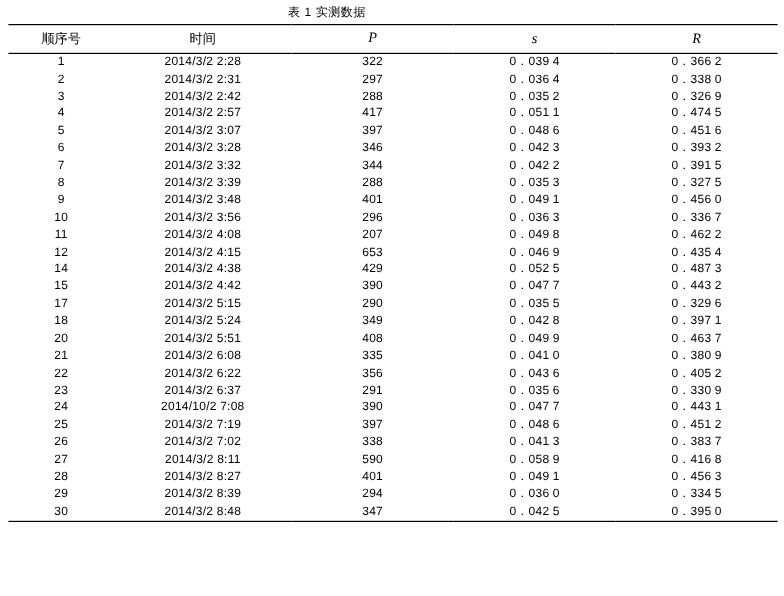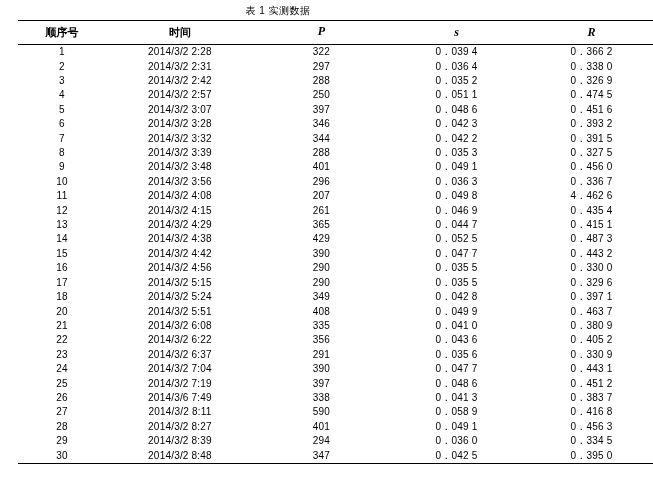--- a/index.html
+++ b/index.html
@@ -12,38 +12,38 @@
     height: 497px;
     font-family: "Liberation Serif", serif;
     color: #000000;
     overflow: hidden;
   }
   .page {
     position: relative;
     width: 544px;
     height: 497px;
     box-sizing: border-box;
-    padding: 4px 6px 0 18px;
+    padding: 4px 6px 0 7px;
   }
   .table-caption {
     text-align: center;
     font-size: 10px;
     font-family: "Liberation Sans", sans-serif;
     letter-spacing: 0.5px;
     margin: 1px 0 3px 0;
     line-height: 12px;
   }
   table.data {
     width: 641px;
     border-collapse: collapse;
     table-layout: fixed;
     font-size: 10px;
   }
   table.data thead th {
-    font-weight: bold;
+    font-weight: normal;
     font-size: 11px;
     padding: 3px 0 4px 0;
     border-top: 1.4px solid #000;
     border-bottom: 0.9px solid #000;
     text-align: center;
     font-family: "Liberation Sans", sans-serif;
   }
   table.data thead th .ital {
     font-family: "Liberation Serif", serif;
     font-style: italic;
@@ -116,21 +116,21 @@
         <tr>
           <td class="num">3</td>
           <td class="num">2014/3/2 2:42</td>
           <td class="num">288</td>
           <td class="num">0．035 2</td>
           <td class="num">0．326 9</td>
         </tr>
         <tr>
           <td class="num">4</td>
           <td class="num">2014/3/2 2:57</td>
-          <td class="num">250</td>
+          <td class="num">417</td>
           <td class="num">0．051 1</td>
           <td class="num">0．474 5</td>
         </tr>
         <tr>
           <td class="num">5</td>
           <td class="num">2014/3/2 3:07</td>
           <td class="num">397</td>
           <td class="num">0．048 6</td>
           <td class="num">0．451 6</td>
         </tr>
@@ -167,58 +167,44 @@
           <td class="num">2014/3/2 3:56</td>
           <td class="num">296</td>
           <td class="num">0．036 3</td>
           <td class="num">0．336 7</td>
         </tr>
         <tr>
           <td class="num">11</td>
           <td class="num">2014/3/2 4:08</td>
           <td class="num">207</td>
           <td class="num">0．049 8</td>
-          <td class="num">4．462 6</td>
+          <td class="num">0．462 2</td>
         </tr>
         <tr>
           <td class="num">12</td>
           <td class="num">2014/3/2 4:15</td>
-          <td class="num">261</td>
+          <td class="num">653</td>
           <td class="num">0．046 9</td>
           <td class="num">0．435 4</td>
-        </tr>
-        <tr>
-          <td class="num">13</td>
-          <td class="num">2014/3/2 4:29</td>
-          <td class="num">365</td>
-          <td class="num">0．044 7</td>
-          <td class="num">0．415 1</td>
         </tr>
         <tr>
           <td class="num">14</td>
           <td class="num">2014/3/2 4:38</td>
           <td class="num">429</td>
           <td class="num">0．052 5</td>
           <td class="num">0．487 3</td>
         </tr>
         <tr>
           <td class="num">15</td>
           <td class="num">2014/3/2 4:42</td>
           <td class="num">390</td>
           <td class="num">0．047 7</td>
           <td class="num">0．443 2</td>
         </tr>
         <tr>
-          <td class="num">16</td>
-          <td class="num">2014/3/2 4:56</td>
-          <td class="num">290</td>
-          <td class="num">0．035 5</td>
-          <td class="num">0．330 0</td>
-        </tr>
-        <tr>
           <td class="num">17</td>
           <td class="num">2014/3/2 5:15</td>
           <td class="num">290</td>
           <td class="num">0．035 5</td>
           <td class="num">0．329 6</td>
         </tr>
         <tr>
           <td class="num">18</td>
           <td class="num">2014/3/2 5:24</td>
           <td class="num">349</td>
@@ -248,35 +234,35 @@
         </tr>
         <tr>
           <td class="num">23</td>
           <td class="num">2014/3/2 6:37</td>
           <td class="num">291</td>
           <td class="num">0．035 6</td>
           <td class="num">0．330 9</td>
         </tr>
         <tr>
           <td class="num">24</td>
-          <td class="num">2014/3/2 7:04</td>
+          <td class="num">2014/10/2 7:08</td>
           <td class="num">390</td>
           <td class="num">0．047 7</td>
           <td class="num">0．443 1</td>
         </tr>
         <tr>
           <td class="num">25</td>
           <td class="num">2014/3/2 7:19</td>
           <td class="num">397</td>
           <td class="num">0．048 6</td>
           <td class="num">0．451 2</td>
         </tr>
         <tr>
           <td class="num">26</td>
-          <td class="num">2014/3/6 7:49</td>
+          <td class="num">2014/3/2 7:02</td>
           <td class="num">338</td>
           <td class="num">0．041 3</td>
           <td class="num">0．383 7</td>
         </tr>
         <tr>
           <td class="num">27</td>
           <td class="num">2014/3/2 8:11</td>
           <td class="num">590</td>
           <td class="num">0．058 9</td>
           <td class="num">0．416 8</td>

